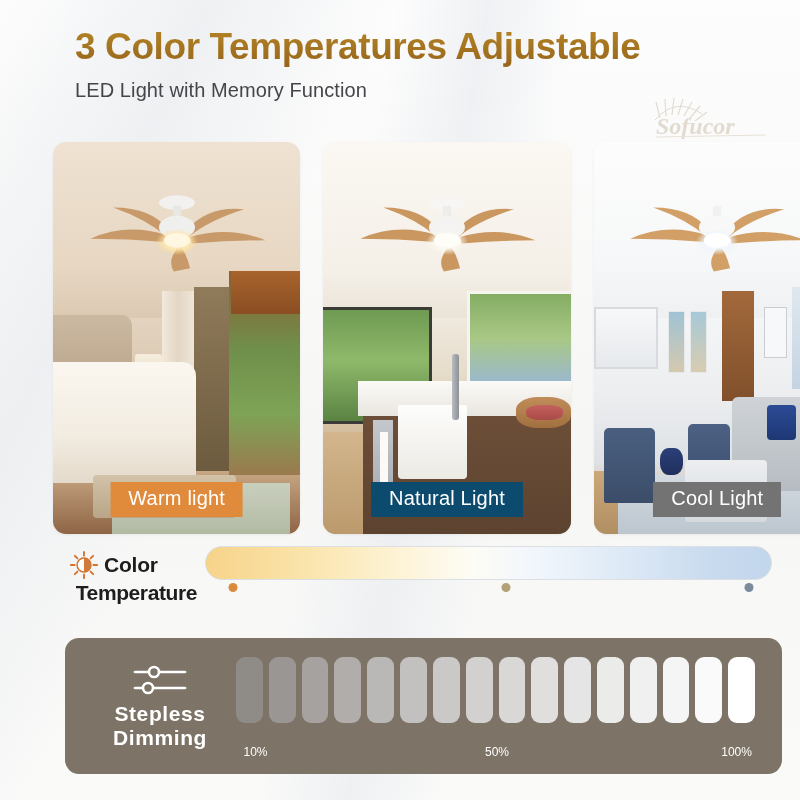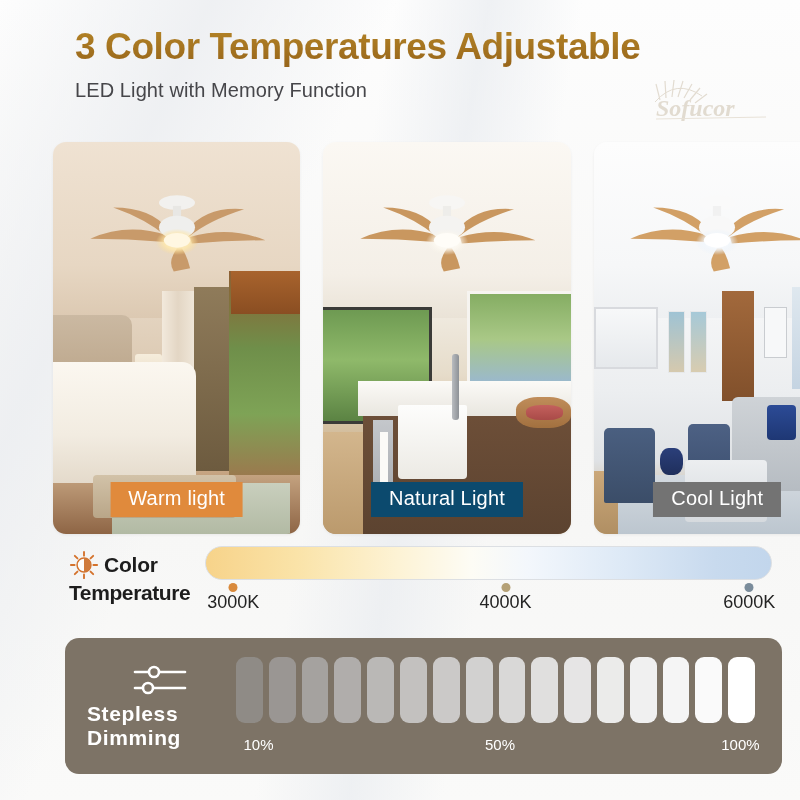--- a/index.html
+++ b/index.html
@@ -25,21 +25,21 @@
   .title {
     font-size:37px; font-weight:bold; letter-spacing:-.4px;
     color:#9d7019;
     background:linear-gradient(180deg,#b58527 0%,#96641a 100%);
     -webkit-background-clip:text; background-clip:text; -webkit-text-fill-color:transparent;
     white-space:nowrap;
   }
   .subtitle { font-size:20px; color:#46464a; margin-top:11px; letter-spacing:.1px; }
 
   
-  .logo { position:absolute; right:26px; top:70px; width:132px; height:52px; opacity:.38; }
+  .logo { position:absolute; right:26px; top:88px; width:132px; height:52px; opacity:.38; }
   .logo svg { width:100%; height:100%; display:block; }
 
   
   .panels { position:absolute; left:6px; top:142px; width:788px; height:392px; display:flex; gap:23px; }
   .panel {
     position:relative; flex:1; border-radius:13px; overflow:hidden;
     box-shadow:0 1px 3px rgba(0,0,0,.06);
   }
   .room { position:absolute; inset:0; }
 
@@ -143,21 +143,21 @@
   .badge {
     position:absolute; bottom:17px; left:50%; transform:translateX(-50%);
     padding:5px 18px 7px; color:#fff; font-size:20px; white-space:nowrap;
     letter-spacing:.2px;
   }
   .badge.warm    { background:#e08a3c; }
   .badge.natural { background:#ccb89a; }
   .badge.cool    { background:#3e7180; }
 
   
-  .ct-row { position:absolute; left:22px; right:18px; top:546px; height:76px; display:flex; align-items:flex-start; }
+  .ct-row { position:absolute; left:22px; right:18px; top:546px; height:76px; display:flex; align-items:flex-start;text-align:right; }
 
   .ct-left { width:128px; flex:none; padding-top:4px; }
   .ct-head { display:flex; align-items:center; gap:5px; }
   .sun-icon { width:30px; height:30px; flex:none; }
   .sun-icon svg { width:100%; height:100%; display:block; }
   .ct-word1 { font-size:21px; font-weight:bold; color:#1d1d1d; letter-spacing:-.2px; }
   .ct-word2 { font-size:21px; font-weight:bold; color:#1d1d1d; letter-spacing:-.4px; margin-top:1px; }
 
   .ct-mid { flex:1; position:relative; margin:0 10px 0 8px; }
   .ct-bar {
@@ -174,26 +174,26 @@
   .rohs { width:92px; flex:none; padding-top:2px; }
   .rohs svg { width:100%; height:62px; display:block; }
 
   
   .dim {
     position:absolute; left:18px; right:18px; top:638px; height:136px;
     background:#7d7366; border-radius:14px; display:flex; align-items:center;
   }
   .dim-left { width:168px; flex:none; padding-left:22px; }
   .slider-icon { width:62px; height:34px; margin:0 auto 5px; display:block; }
-  .dim-t1, .dim-t2 { font-size:21px; font-weight:bold; color:#fff; text-align:left; letter-spacing:.6px; line-height:1.14; }
+  .dim-t1, .dim-t2 { font-size:21px; font-weight:bold; color:#fff; text-align:center; letter-spacing:.6px; line-height:1.14; }
   .dim-right { flex:1; padding-right:24px; }
   .bars { display:flex; align-items:center; justify-content:space-between; height:66px; }
   .bar { flex:1; margin:0 3px; height:66px; border-radius:9px; }
   .dim-labels { position:relative; height:26px; margin-top:6px; }
-  .dim-label { position:absolute; top:7px; font-size:15px; color:#fff; white-space:nowrap; }
+  .dim-label { position:absolute; top:16px; font-size:12px; color:#fff; white-space:nowrap; }
 </style>
 </head>
 <body>
 
 <div class="bg"></div>
 
 <div class="wrap">
 
   <div class="header">
     <div class="title">3 Color Temperatures Adjustable</div>
@@ -375,25 +375,20 @@
       </div>
       <div class="ct-word2">Temperature</div>
     </div>
 
     <div class="ct-mid">
       <div class="ct-bar"></div>
       <div class="ct-dots">
         <span class="ct-dot" style="left:5%;background:#d98a3c"></span>
         <span class="ct-dot" style="left:53%;background:#b5a176"></span>
         <span class="ct-dot" style="left:96%;background:#7a8c9b"></span>
-      </div>
-      <div class="ct-labels">
-        <span class="ct-label" style="left:5%">3000K</span>
-        <span class="ct-label" style="left:53%">4000K</span>
-        <span class="ct-label" style="left:96%">6000K</span>
       </div>
     </div>
 
 
   </div>
 
   <div class="dim">
 
     <div class="dim-left">
       <svg class="slider-icon" viewBox="0 0 62 34">

